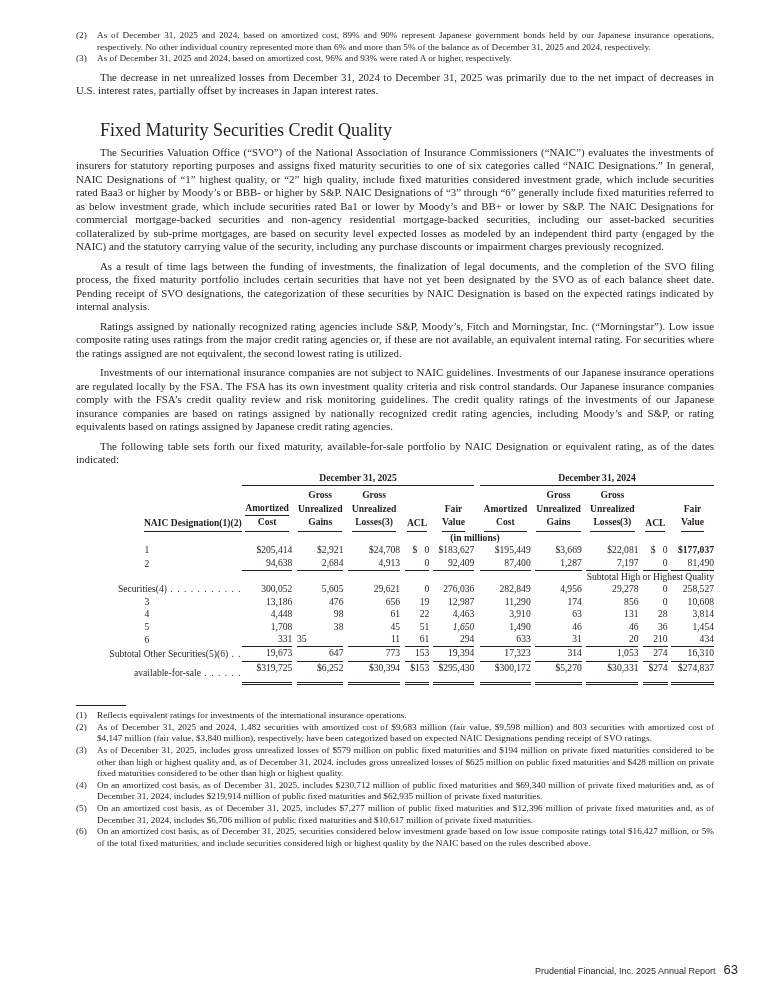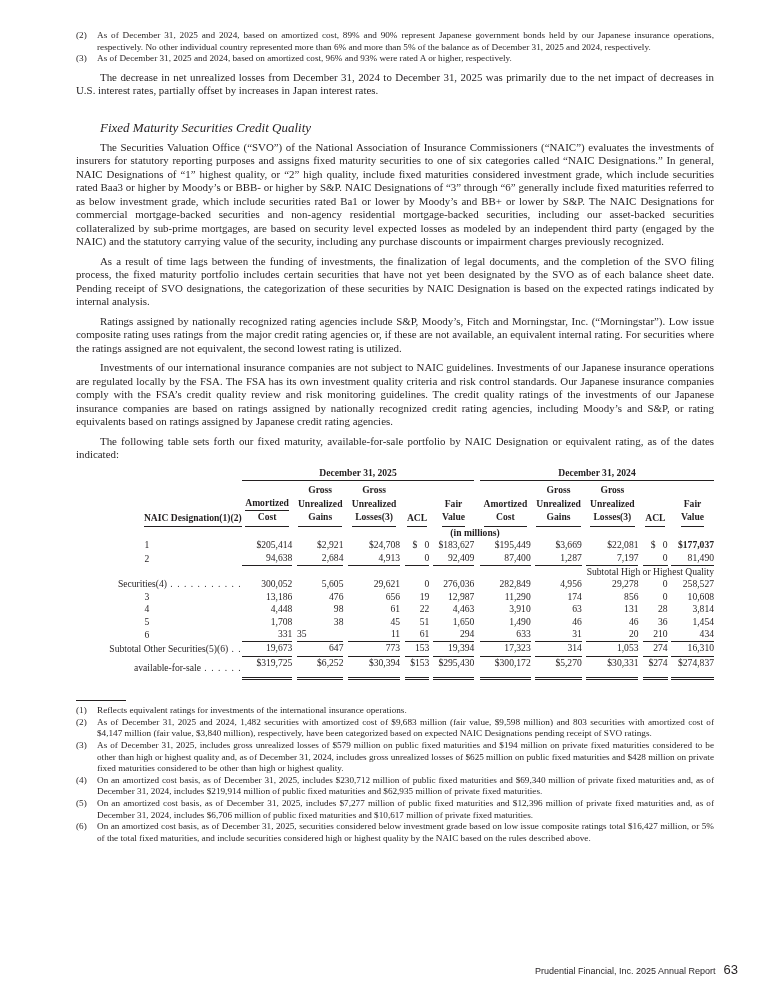--- a/index.html
+++ b/index.html
@@ -5,21 +5,21 @@
   html, body { margin: 0; padding: 0; background: #ffffff; }
   body {
     width: 768px; height: 1004px; position: relative; overflow: hidden;
     font-family: "Liberation Serif", serif; color: #231f20;
   }
   .page { position: absolute; left: 76px; top: 30px; width: 638px; }
   .fn { display: flex; font-size: 9.2px; line-height: 11.6px; text-align: justify; }
   .fn .num { width: 21px; flex: 0 0 21px; }
   .fn .txt { flex: 1; }
   .para { font-size: 10.9px; line-height: 13.5px; text-align: justify; text-indent: 24px; margin: 0 0 6px 0; }
-  .heading { font-style: italic; font-size: 13px; margin: 22px 0 5px 24px; }
+  .heading { font-size: 18px; margin: 22px 0 5px 24px; }
   table.data { border-collapse: collapse; width: 100%; font-size: 9.6px; margin-top: 5px; }
   table.data td, table.data th { padding: 0; line-height: 12.4px; white-space: nowrap; }
   th { font-weight: bold; vertical-align: bottom; text-align: center; }
   .per { border-bottom: 1.2px solid #231f20; padding-bottom: 1px !important; }
   .hdr span { display: inline-block; border-bottom: 1.2px solid #231f20; padding-bottom: 1px; }
   .lbl { text-align: right; }
   .num-c { text-align: right; }
   .u span { border-bottom: 1px solid #231f20; display: inline-block; padding-bottom: 1px; }
   .dbl span { border-bottom: 3px double #231f20; display: inline-block; padding-bottom: 8px; }
   .dots::after { content: " . . . . . . . . . . ."; letter-spacing: 1px; }
@@ -231,21 +231,21 @@
         <tr>
           <td class="lbl" style="text-align: center; padding-right: 24px;"><span>5</span></td>
           <td class="num-c"><span style="min-width: 100%; text-align: right; white-space: pre;">1,708</span></td>
           <td></td>
           <td class="num-c"><span style="min-width: 100%; text-align: right; white-space: pre;">38</span></td>
           <td></td>
           <td class="num-c"><span style="min-width: 100%; text-align: right; white-space: pre;">45</span></td>
           <td></td>
           <td class="num-c"><span style="min-width: 100%; text-align: right; white-space: pre;">51</span></td>
           <td></td>
-          <td class="num-c"><span style="min-width: 100%; text-align: right; white-space: pre;">1,650</span></td>
+          <td class="num-c"><span style="min-width: 100%; text-align: right; white-space: pre; font-style: italic;">1,650</span></td>
           <td></td>
           <td class="num-c"><span style="min-width: 100%; text-align: right; white-space: pre;">1,490</span></td>
           <td></td>
           <td class="num-c"><span style="min-width: 100%; text-align: right; white-space: pre;">46</span></td>
           <td></td>
           <td class="num-c"><span style="min-width: 100%; text-align: right; white-space: pre;">46</span></td>
           <td></td>
           <td class="num-c"><span style="min-width: 100%; text-align: right; white-space: pre;">36</span></td>
           <td></td>
           <td class="num-c"><span style="min-width: 100%; text-align: right; white-space: pre;">1,454</span></td>

